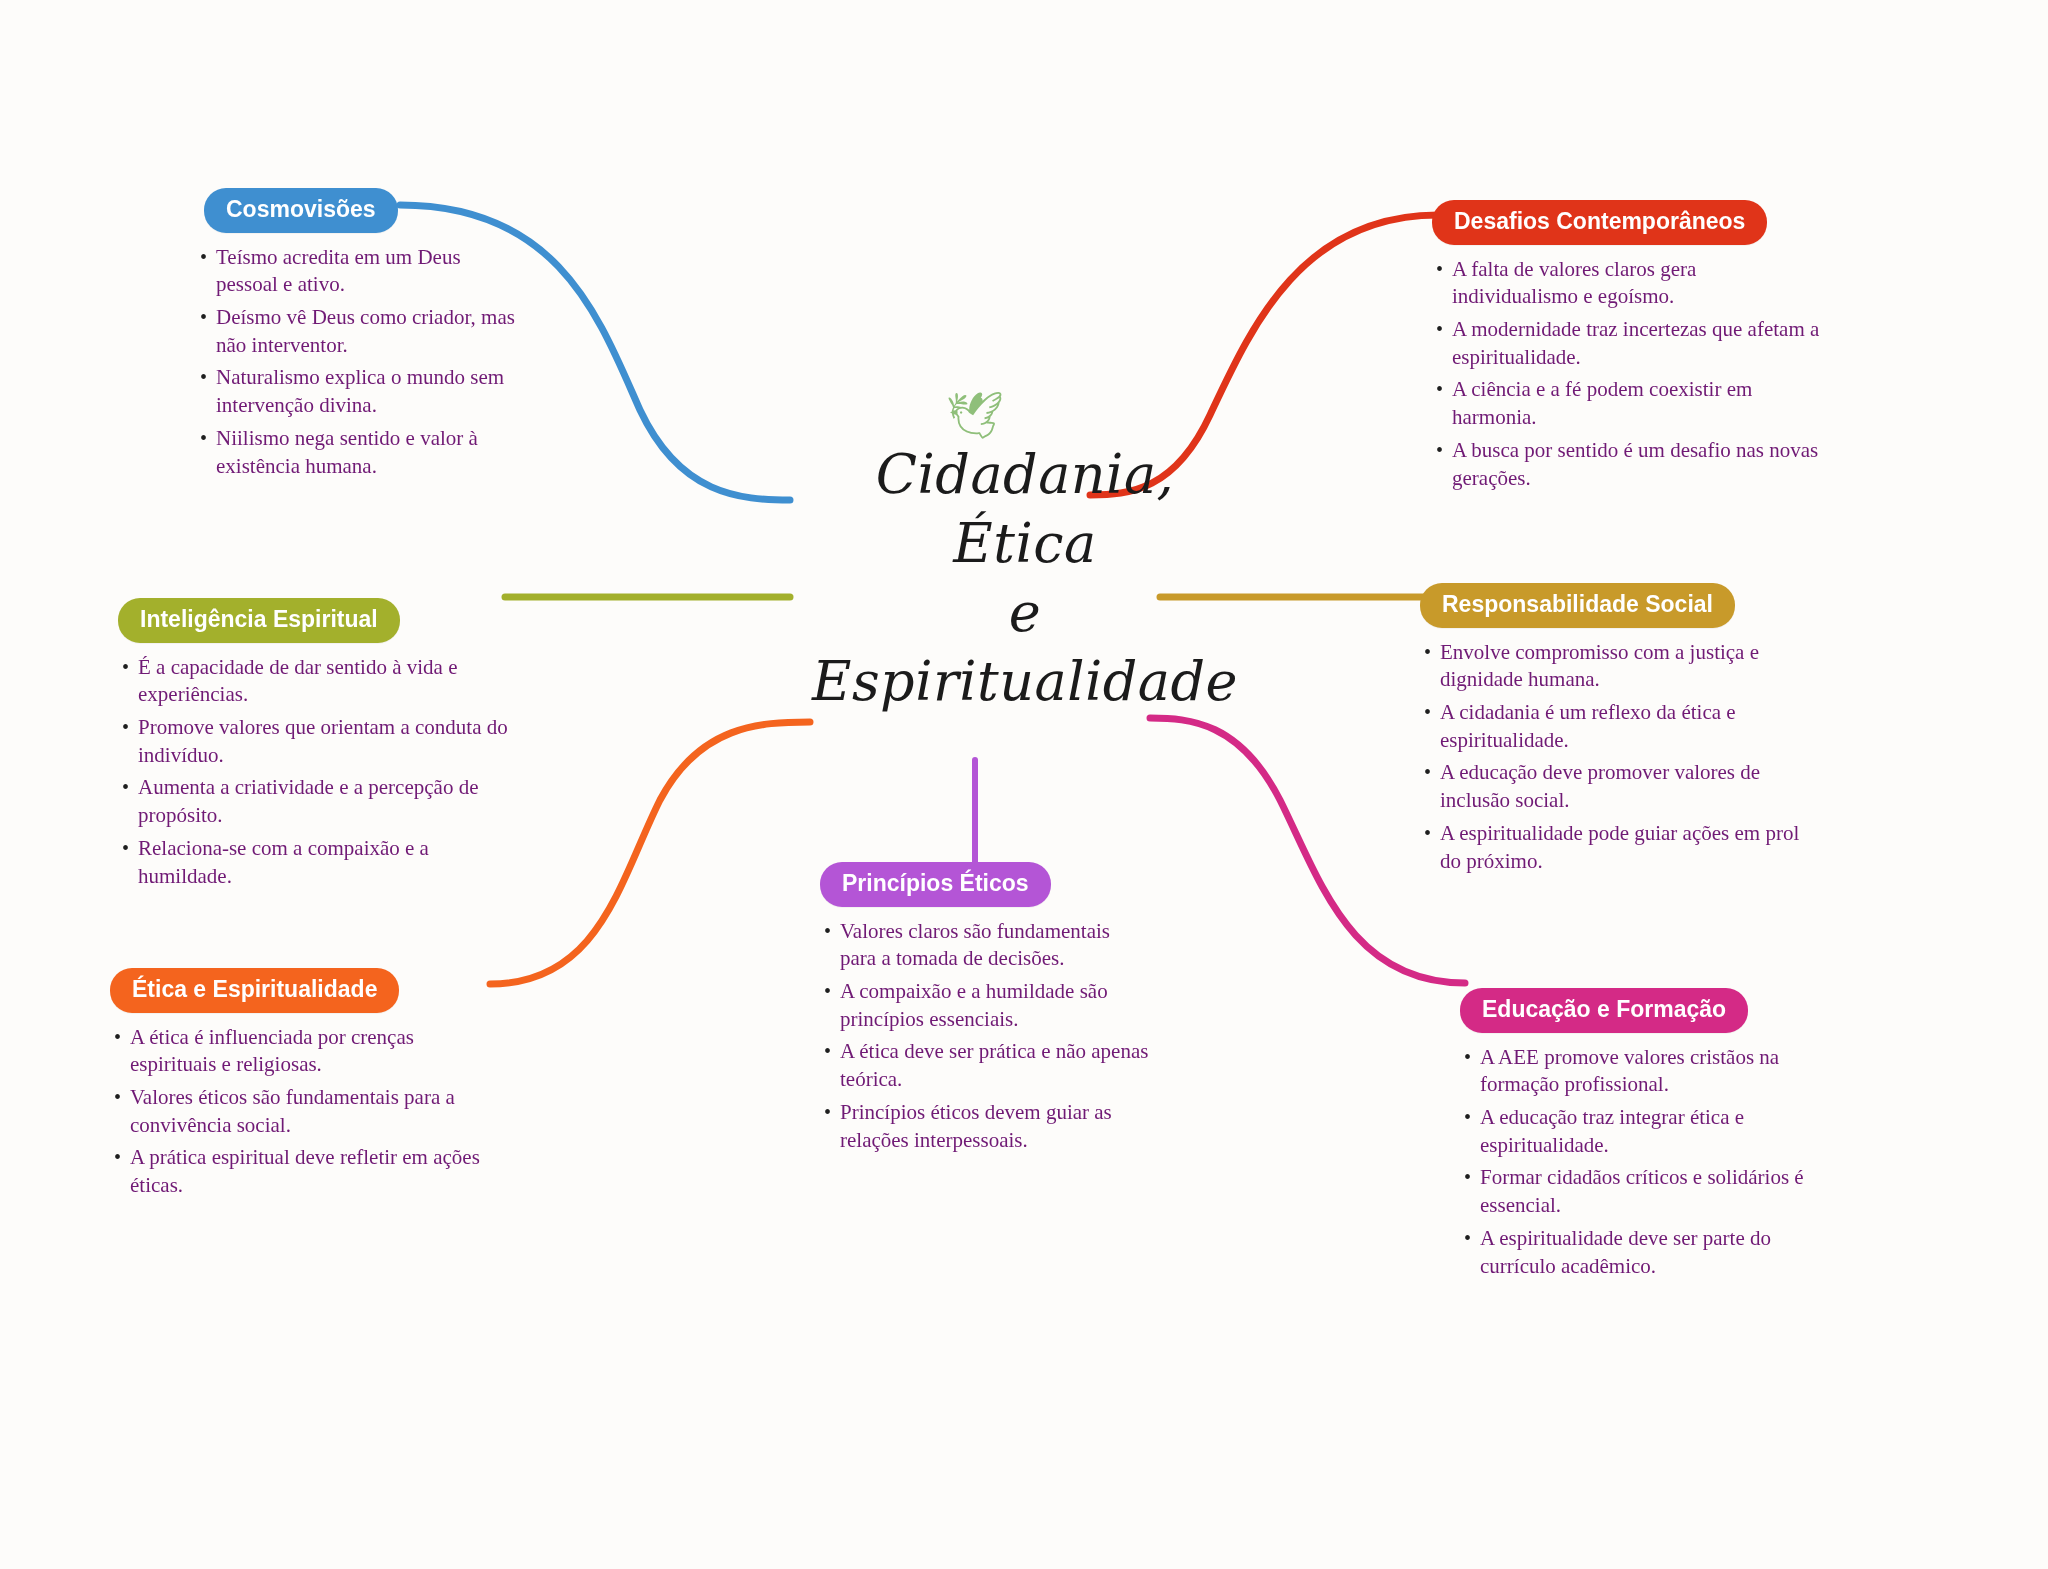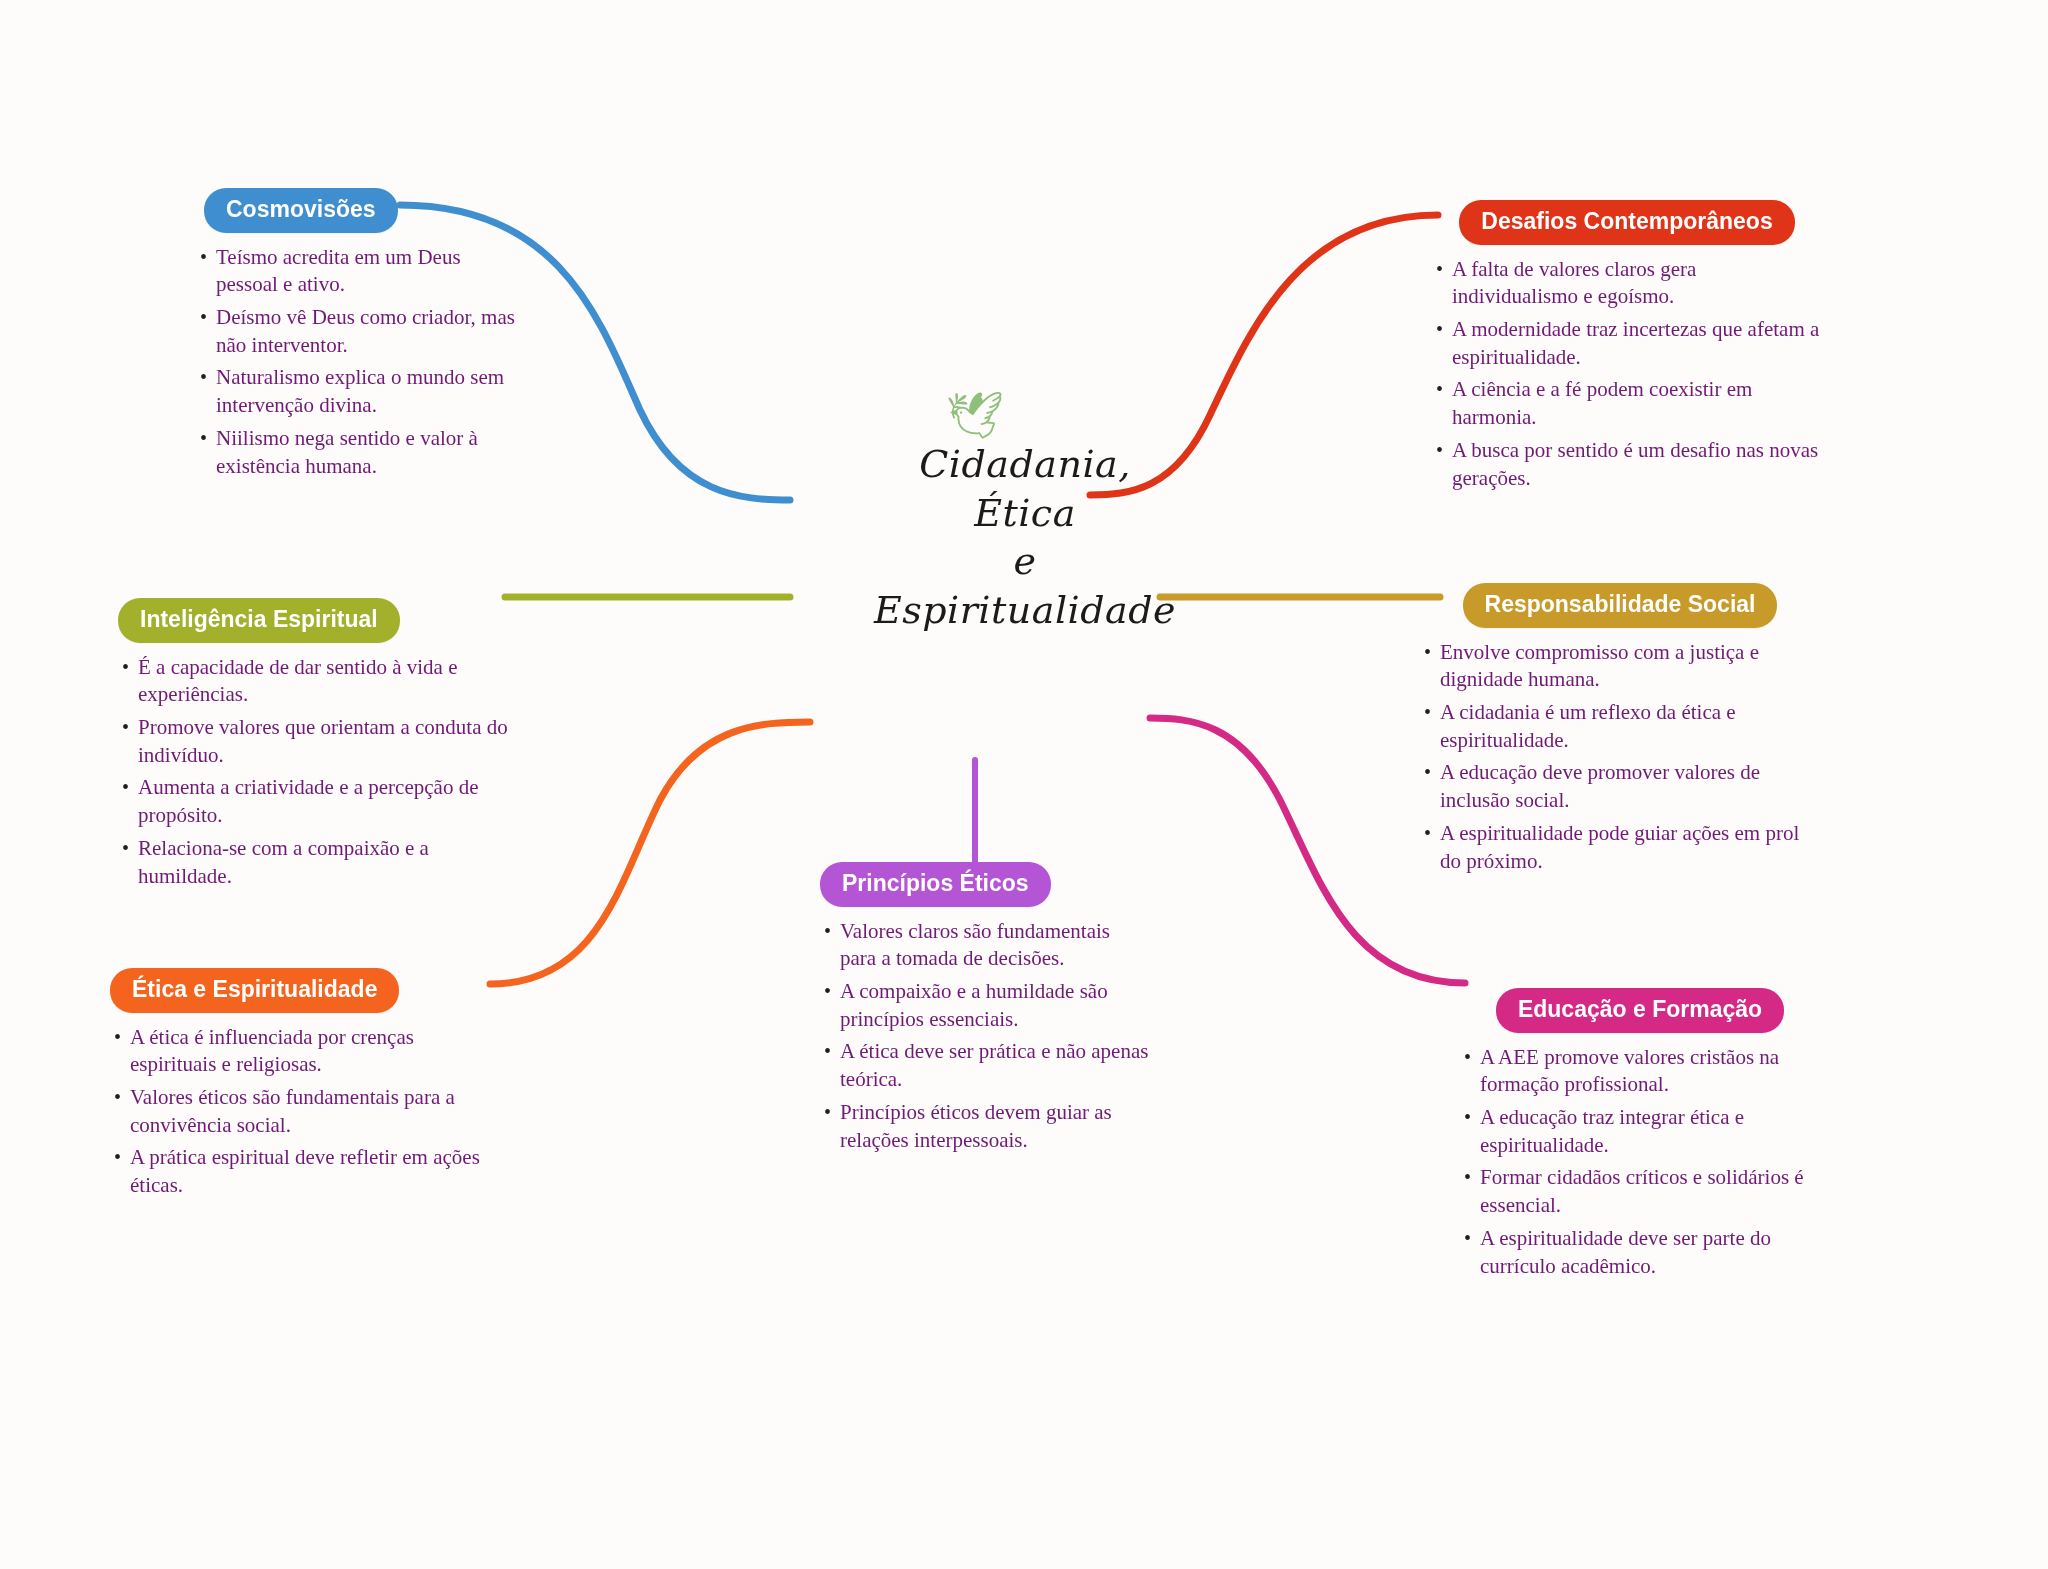--- a/index.html
+++ b/index.html
@@ -34,21 +34,21 @@
 
   
   .center-title {
     position: absolute;
     left: 760px;
     top: 440px;
     width: 530px;
     text-align: center;
     font-family: "DejaVu Serif", serif;
     font-style: italic;
-    font-size: 38px;
+    font-size: 54px;
     line-height: 1.28;
     color: #1b1b1b;
     letter-spacing: 0.5px;
   }
   .center-title .line { display: block; white-space: pre; }
 
   .dove {
     position: absolute;
     left: 930px;
     top: 385px;
@@ -103,21 +103,21 @@
   #b-cosmovisoes .pill{ margin-left: 8px; }
   #b-inteligencia     { left: 118px;  top: 598px;  width: 400px; }
   #b-etica-esp        { left: 110px;  top: 968px;  width: 395px; }
 
   #b-desafios         { left: 1432px; top: 200px;  width: 390px; }
   #b-responsabilidade { left: 1420px; top: 583px;  width: 400px; }
   #b-educacao         { left: 1460px; top: 968px;  width: 360px; }
 
   #b-principios       { left: 820px;  top: 862px;  width: 330px; }
 
-  .right-pill-wrap { text-align: center; }
+  .right-pill-wrap { text-align: left; }
 </style>
 </head>
 <body>
 
 <div id="canvas">
 
   <svg class="connectors" viewBox="0 0 2048 1569">
 
     <path d="M 400 205 C 560 205 600 320 640 410 C 680 495 740 500 790 500" fill="none" stroke="#3f8fd0" stroke-width="7" stroke-linecap="round"></path>
 

